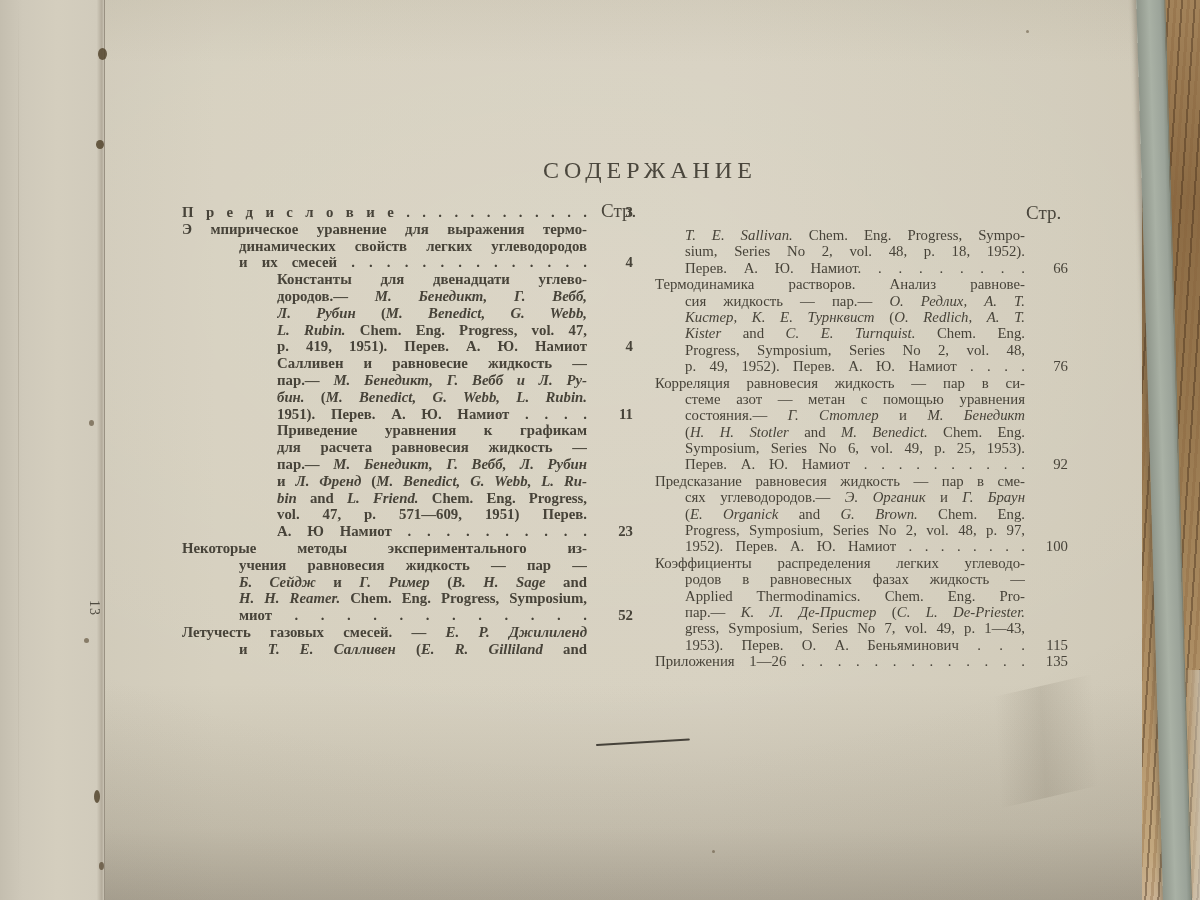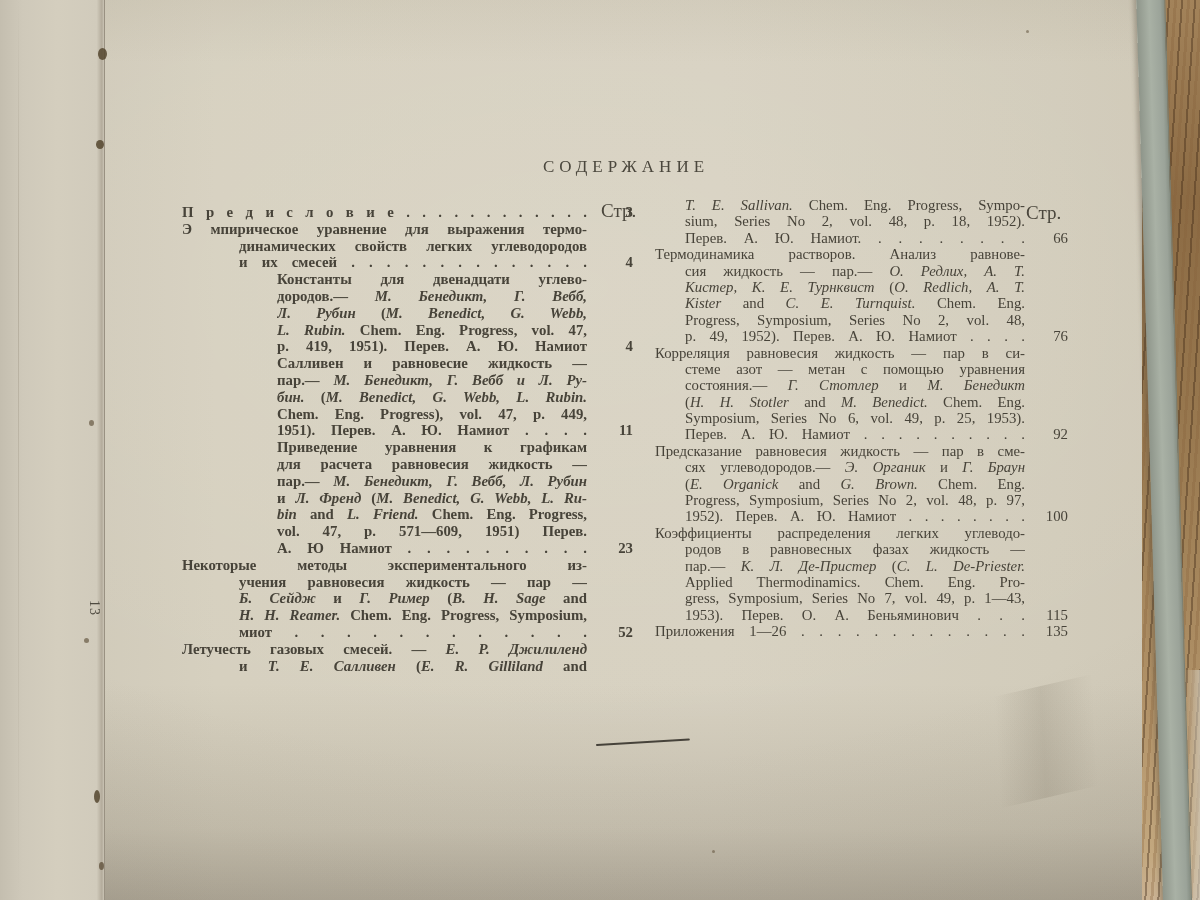--- a/index.html
+++ b/index.html
@@ -51,28 +51,28 @@
   }
   #diag-shadow{
     position:absolute;right:40px;bottom:100px;width:260px;height:110px;
     transform:rotate(-13deg);
     background:linear-gradient(100deg, rgba(0,0,0,0) 38%, rgba(95,85,68,.15) 55%, rgba(0,0,0,0) 74%);
     pointer-events:none;
   }
   
   #toc-title{
     position:absolute;left:543px;top:157px;
-    font-size:17px;letter-spacing:5px;color:#4b473d;white-space:nowrap;
+    font-size:24px;letter-spacing:5px;color:#4b473d;white-space:nowrap;
   }
   .str-header{position:absolute;font-size:19px;color:#4b473d;}
   #str-left{left:601px;top:200px;}
   #str-right{left:1026px;top:202px;}
   .col{position:absolute;font-size:14.8px;color:#474339;}
   #col0{left:182px;top:204px;width:451px;}
-  #col1{left:655px;top:197px;width:413px;text-decoration:underline;}
+  #col1{left:655px;top:227px;width:413px;text-decoration:underline;}
   #col0 .line{position:relative;height:16.8px;font-weight:bold;}
   #col1 .line{position:relative;height:16.4px;}
   .t{
     position:absolute;left:0;right:46px;top:0;height:16px;overflow:hidden;
     text-align:justify;text-align-last:justify;white-space:nowrap;
   }
   
   .t{white-space:normal;}
   #col1 .t{right:43px;}
   #col0 .ind1{left:21px;margin-left:36px;}
@@ -145,23 +145,20 @@
     <div class="line">
       <div class="t ind2"><span>Салливен и равновесие жидкость —</span></div>
     </div>
     <div class="line">
       <div class="t ind2"><span>пар.— </span><i>М. Бенедикт, Г. Вебб и Л. Ру-</i></div>
     </div>
     <div class="line">
       <div class="t ind2"><i>бин.</i><span> (</span><i>M. Benedict, G. Webb, L. Rubin.</i></div>
     </div>
     <div class="line">
-      <div class="t ind2"><span>Chem. Eng. Progress), vol. 47, p. 449,</span></div>
-    </div>
-    <div class="line">
       <div class="t ind2"><span>1951). Перев. А. Ю. Намиот . . . .</span></div>
       <div class="pg">11</div>
     </div>
     <div class="line">
       <div class="t ind2"><span>Приведение уравнения к графикам</span></div>
     </div>
     <div class="line">
       <div class="t ind2"><span>для расчета равновесия жидкость —</span></div>
     </div>
     <div class="line">
@@ -268,24 +265,24 @@
       <div class="t ind1"><span>1952). Перев. А. Ю. Намиот . . . . . . . .</span></div>
       <div class="pg">100</div>
     </div>
     <div class="line">
       <div class="t ind0"><span>Коэффициенты распределения легких углеводо-</span></div>
     </div>
     <div class="line">
       <div class="t ind1"><span>родов в равновесных фазах жидкость —</span></div>
     </div>
     <div class="line">
+      <div class="t ind1"><span>Applied Thermodinamics. Chem. Eng. Pro-</span></div>
+    </div>
+    <div class="line">
       <div class="t ind1"><span>пар.— </span><i>К. Л. Де-Пристер</i><span> (</span><i>C. L. De-Priester.</i></div>
-    </div>
-    <div class="line">
-      <div class="t ind1"><span>Applied Thermodinamics. Chem. Eng. Pro-</span></div>
     </div>
     <div class="line">
       <div class="t ind1"><span>gress, Symposium, Series No 7, vol. 49, p. 1—43,</span></div>
     </div>
     <div class="line">
       <div class="t ind1"><span>1953). Перев. О. А. Беньяминович . . .</span></div>
       <div class="pg">115</div>
     </div>
     <div class="line">
       <div class="t ind0"><span>Приложения 1—26 . . . . . . . . . . . . .</span></div>

